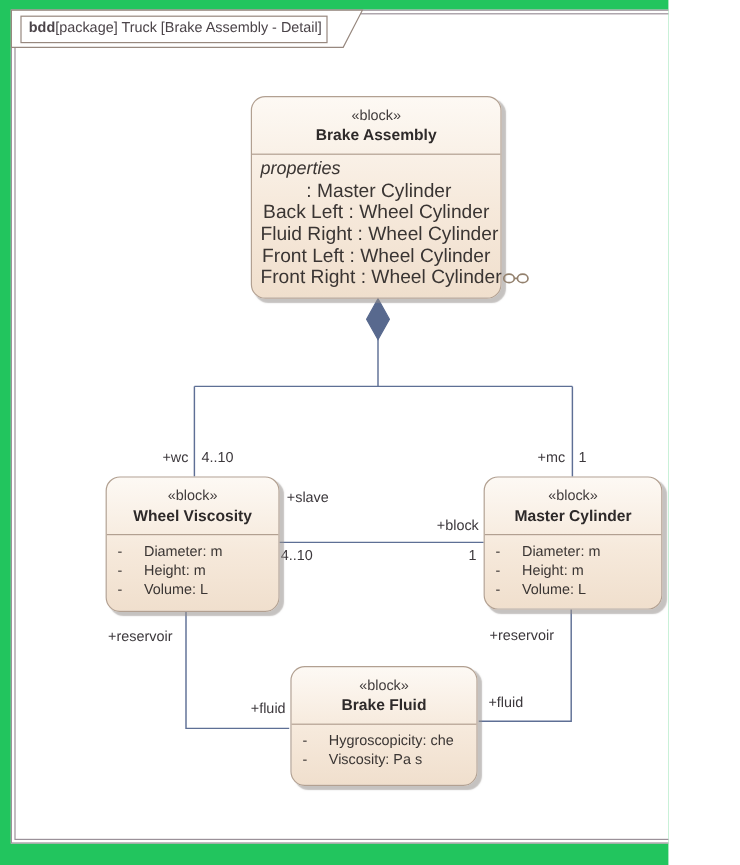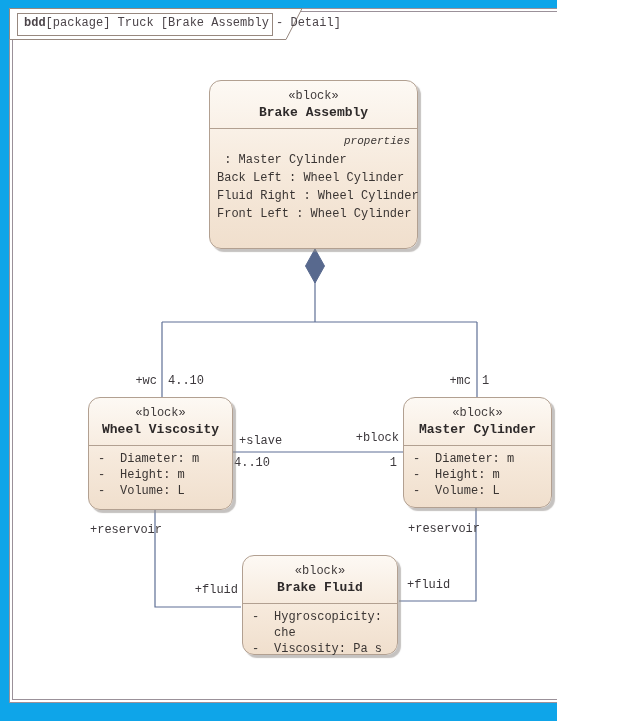--- a/index.html
+++ b/index.html
@@ -1,19 +1,19 @@
 <!DOCTYPE html>
 <html><head>
 <meta charset="utf-8">
 <style>
   html,body{margin:0;padding:0;background:#ffffff;}
   .canvas{
     position:relative;width:557px;height:721px;overflow:hidden;
-    font-family:Liberation Mono, monospace;
-    background:#0ea5e9;
+    font-family:Liberation Sans, sans-serif;
+    background:#22c55e;
   }
   .frame{
     position:absolute;left:9px;top:8px;width:599px;height:695px;
     border:4px double #9b9199;box-sizing:border-box;background:#ffffff;
   }
   .tab-svg{position:absolute;left:0;top:0;}
   .tab-label{
     position:absolute;left:24px;top:16px;font-size:12px;color:#4b4449;white-space:nowrap;
   }
   .tab-label .kw{font-weight:bold;}
@@ -29,24 +29,24 @@
     box-shadow:3px 3px 1px rgba(150,144,140,0.55);
     color:#332e2e;
   }
   .block-header{
     text-align:center;padding:7px 2px 6px;border-bottom:1px solid #b2a091;
   }
   .stereotype{font-size:12px;line-height:16px;color:#413c3c;}
   .block-name{font-size:13px;line-height:18px;font-weight:bold;color:#2e2a2a;}
   .props{padding:4px 7px 0;}
   .props-title{
-    text-align:right;font-style:italic;font-size:11px;line-height:16px;
+    text-align:left;font-style:italic;font-size:15px;line-height:16px;
     margin-bottom:2px;color:#3a3533;
   }
-  .prop-line{font-size:12px;line-height:18px;white-space:pre;color:#3a3533;}
+  .prop-line{font-size:16px;line-height:18px;white-space:pre;color:#3a3533;text-align:center;}
   .glasses{vertical-align:-1px;margin-left:1px;}
   .attrs{padding-top:5px;}
   .attr-row{display:flex;font-size:12px;line-height:16px;color:#3a3533;}
   .attr-vis{width:22px;padding-left:9px;box-sizing:content-box;flex:none;}
 </style>
 </head>
 <body>
 
 <div class="canvas">
 
@@ -71,41 +71,48 @@
   </svg>
   <div class="tab-label">
     <span class="kw">bdd</span><span>[package] Truck [Brake Assembly - Detail]</span>
   </div>
 
   <span class="lbl ra" style="left:157px;top:374px;">+wc</span>
   <span class="lbl" style="left:168px;top:374px;">4..10</span>
   <span class="lbl ra" style="left:471px;top:374px;">+mc</span>
   <span class="lbl" style="left:482px;top:374px;">1</span>
 
-  <span class="lbl" style="left:239px;top:434px;">+slave</span>
+  <span class="lbl" style="left:239px;top:407px;">+slave</span>
   <span class="lbl ra" style="left:399px;top:431px;">+block</span>
   <span class="lbl" style="left:234px;top:456px;">4..10</span>
   <span class="lbl ra" style="left:397px;top:456px;">1</span>
 
   <span class="lbl" style="left:90px;top:523px;">+reservoir</span>
   <span class="lbl ra" style="left:238px;top:583px;">+fluid</span>
   <span class="lbl" style="left:408px;top:522px;">+reservoir</span>
   <span class="lbl" style="left:407px;top:578px;">+fluid</span>
 
   <div class="block" style="left:209px;top:80px;width:209px;height:169px;">
     <div class="block-header">
       <div class="stereotype">«block»</div>
       <div class="block-name">Brake Assembly</div>
     </div>
     <div class="props">
       <div class="props-title">properties</div>
       <div class="prop-line"> : Master Cylinder</div>
       <div class="prop-line">Back Left : Wheel Cylinder</div>
       <div class="prop-line">Fluid Right : Wheel Cylinder</div>
       <div class="prop-line">Front Left : Wheel Cylinder</div>
+      <div class="prop-line"><span>Front Right : Wheel Cylinder</span><svg class="glasses" width="22" height="10" viewBox="0 0 22 10">
+            <g fill="none" stroke="#93816e" stroke-width="1.4">
+              <ellipse cx="5.2" cy="5" rx="4.4" ry="3.5"></ellipse>
+              <ellipse cx="16.6" cy="5" rx="4.4" ry="3.5"></ellipse>
+              <line x1="9.6" y1="5" x2="12.2" y2="5"></line>
+            </g>
+          </svg></div>
     </div>
   </div>
 
   <div class="block" style="left:88px;top:397px;width:145px;height:113px;">
     <div class="block-header">
       <div class="stereotype">«block»</div>
       <div class="block-name">Wheel Viscosity</div>
     </div>
     <div class="attrs">
       <div class="attr-row">

